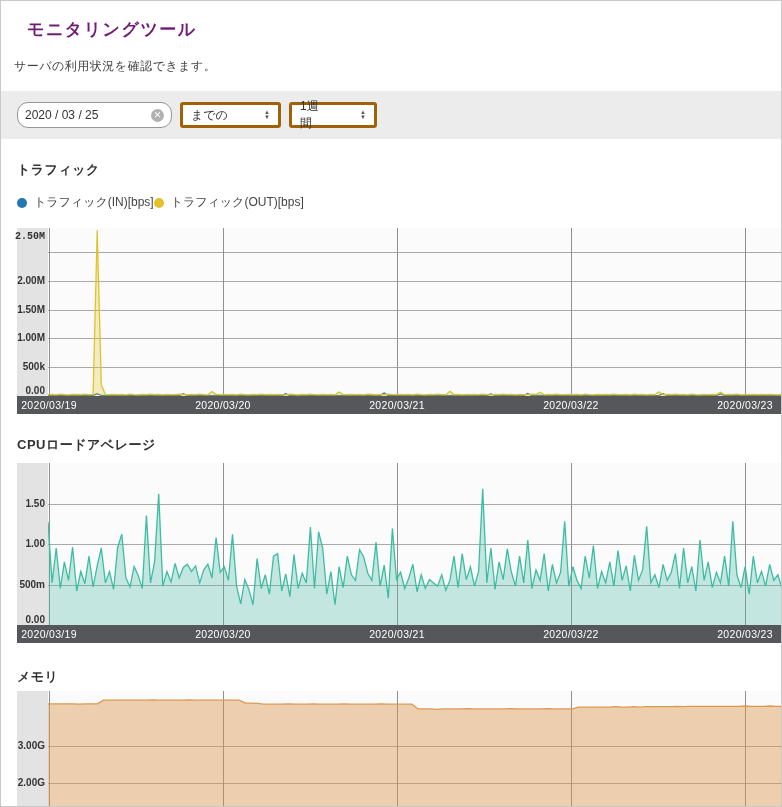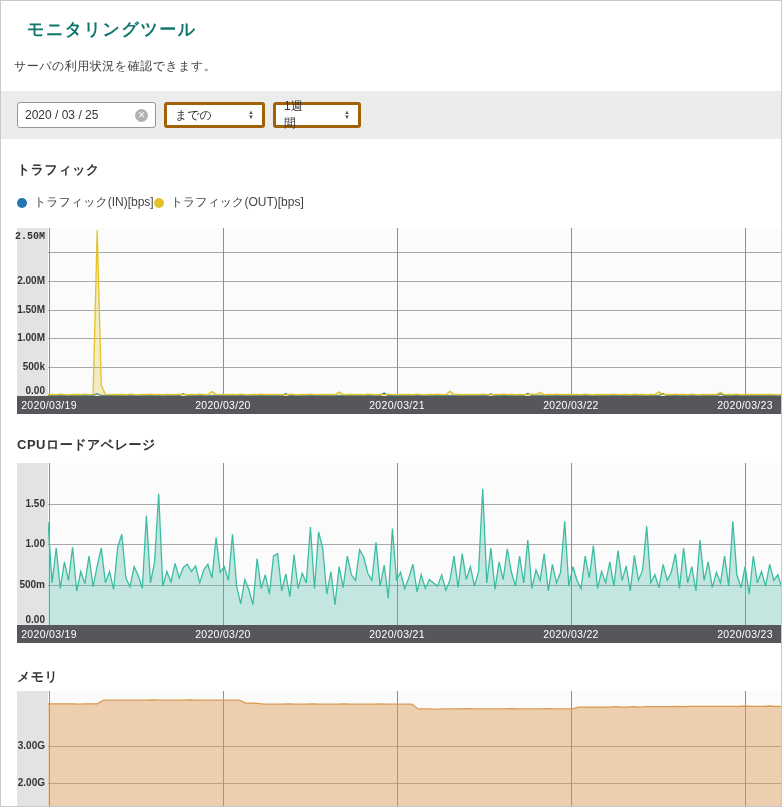--- a/index.html
+++ b/index.html
@@ -2,25 +2,25 @@
 <html><head>
 <meta charset="utf-8">
 <style>
   * { box-sizing: border-box; }
   html,body { margin:0; padding:0; background:#fff; }
   .page {
     width:782px; height:807px; overflow:hidden; position:relative;
     border:1px solid #c9c9c9; background:#fff;
     font-family:"Liberation Sans", sans-serif; color:#333;
   }
-  .page-title { margin:17px 0 0 26px; font-size:17px; font-weight:bold; color:#0f766e; letter-spacing:1.5px; }
+  .page-title { margin:17px 0 0 26px; font-size:17px; font-weight:bold; color:#701a75; letter-spacing:1.5px; }
   .page-subtitle { margin:17px 0 16px 13px; font-size:12px; color:#434343; letter-spacing:0.5px; }
   .filter-bar { height:48px; background:#ececec; display:flex; align-items:center; padding-left:16px; gap:8px; }
   .date-input {
-    width:139px; height:26px; background:#fff; border:1px solid #979797; border-radius:3px;
+    width:155px; height:26px; background:#fff; border:1px solid #979797; border-radius:11px;
     display:flex; align-items:center; justify-content:space-between; padding:0 7px;
     font-size:12px; color:#333; cursor:text;
   }
   .clear-btn { width:13px; height:13px; border-radius:50%; background:#b2b2b2; color:#fff;
     font-size:9px; line-height:13px; text-align:center; cursor:pointer; flex:0 0 13px; }
   .select-box {
     height:26px; background:#fff; border:3px solid #a16207; border-radius:3px;
     display:flex; align-items:center; justify-content:space-between; padding:0 8px;
     font-size:12px; color:#333; cursor:pointer;
   }

